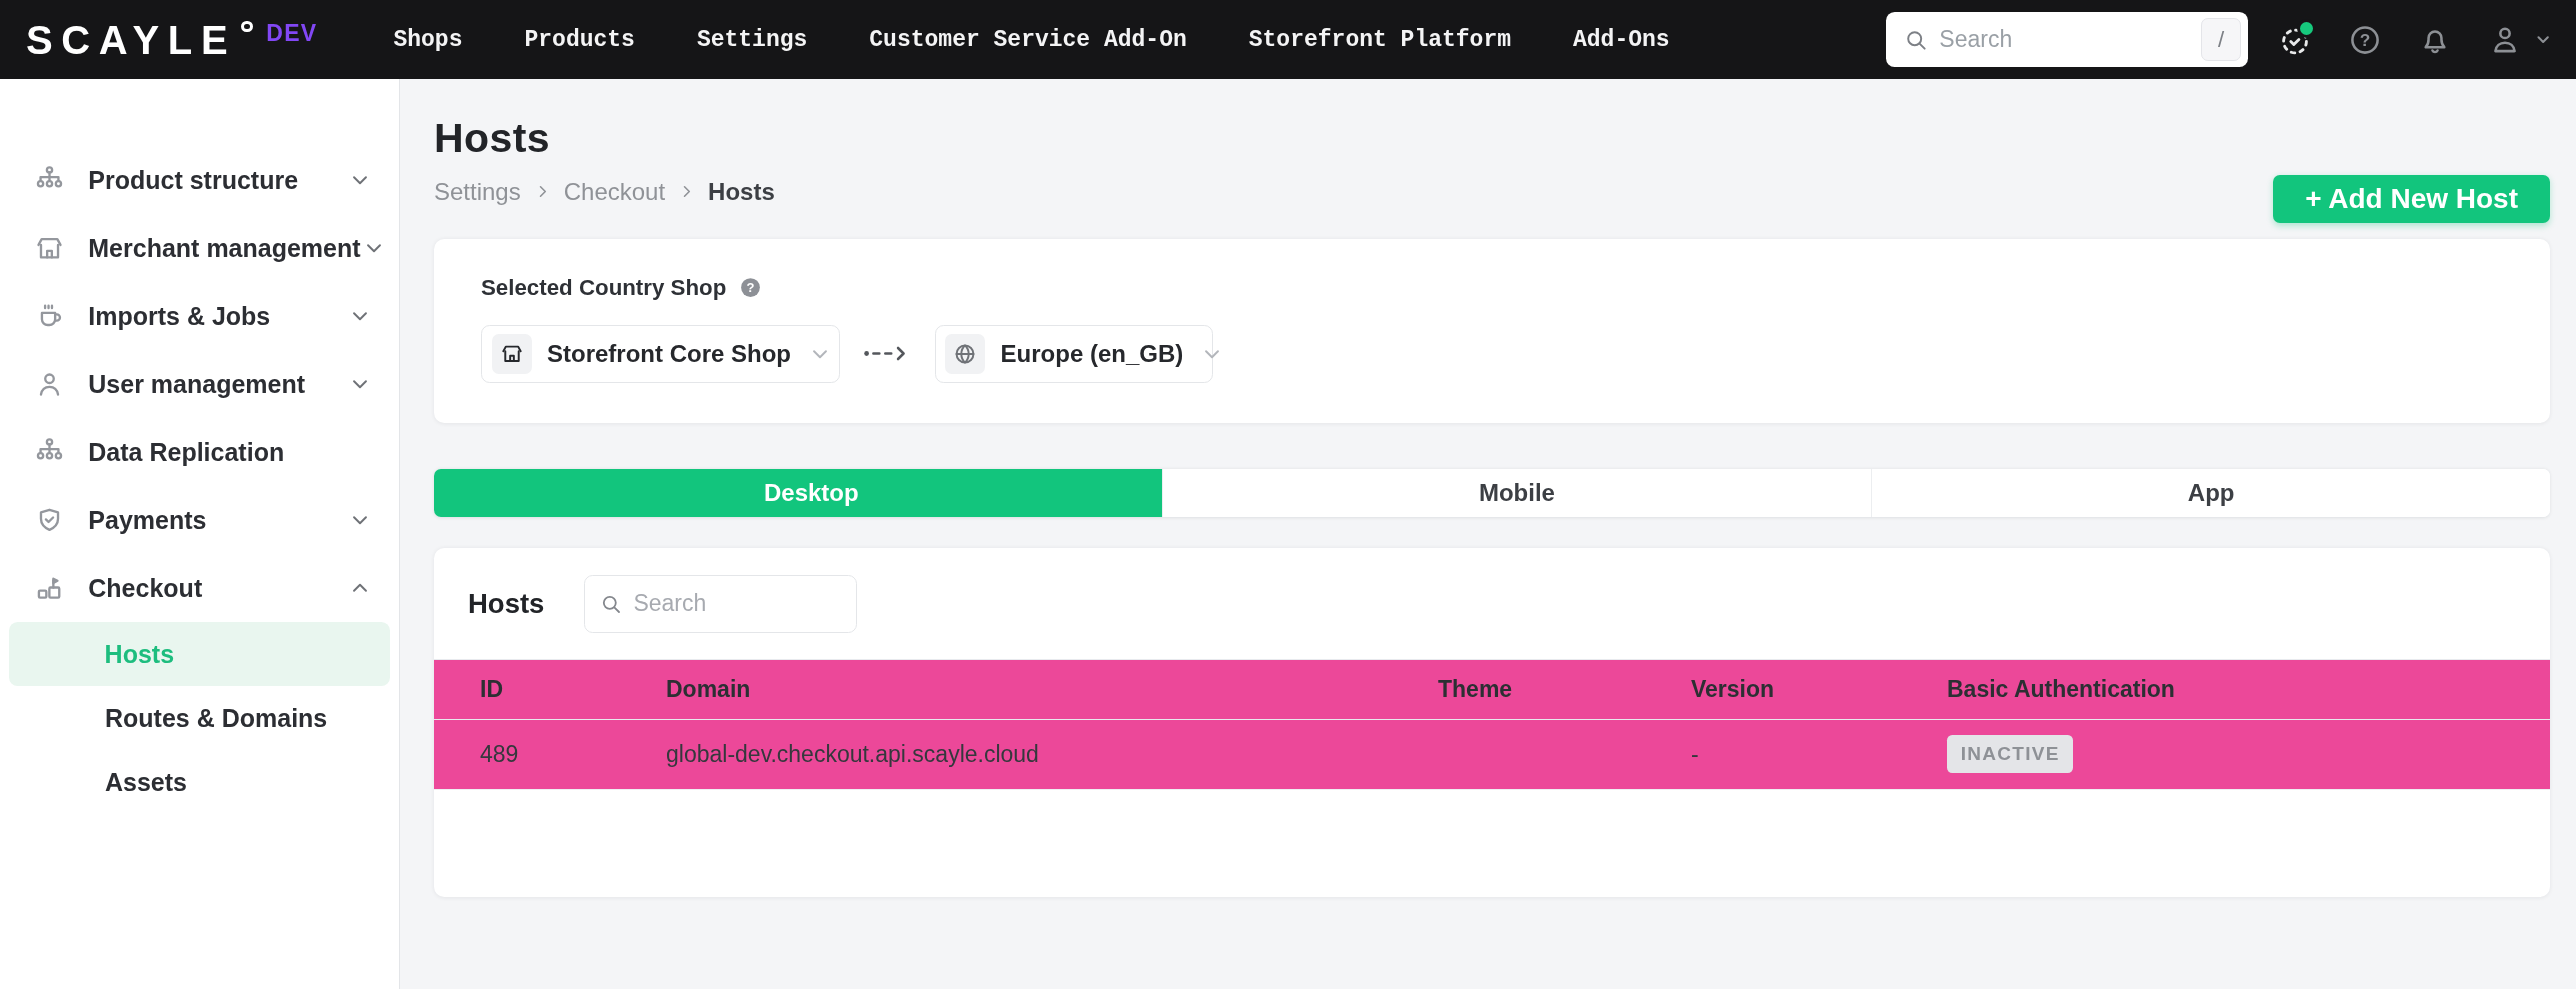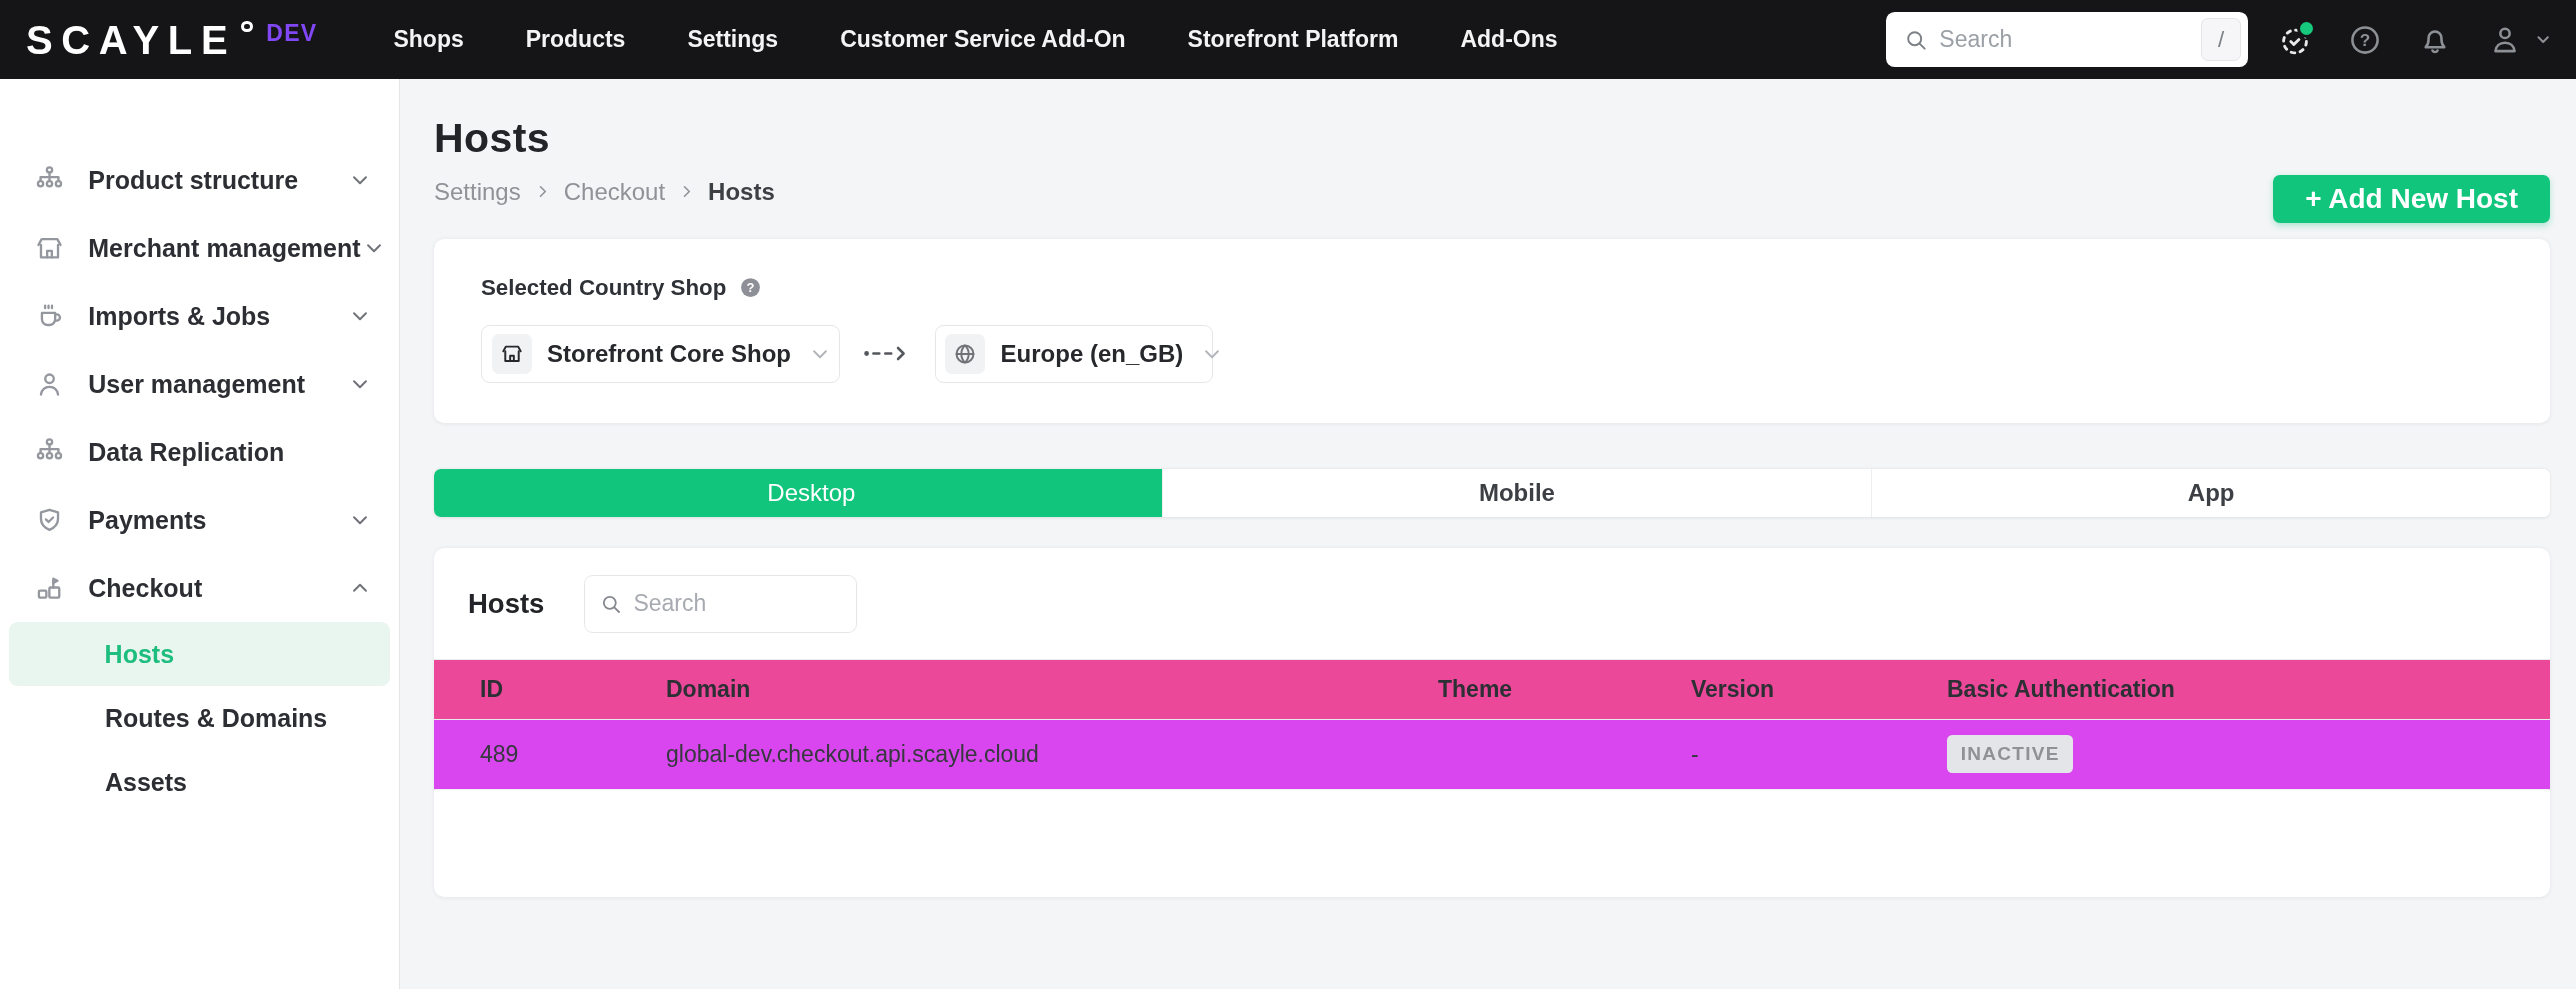--- a/index.html
+++ b/index.html
@@ -6,21 +6,21 @@
   html,body { width:2576px; height:990px; overflow:hidden; }
   body { font-family:"Liberation Sans", sans-serif; background:#f4f5f7; position:relative; }
   svg { display:block; }
 
   
   .navbar { position:absolute; top:0; left:0; width:2576px; height:79px; background:#151517; display:flex; align-items:center; z-index:10; }
   .brand { display:flex; align-items:center; margin-left:26px; }
   .brand-text { color:#ffffff; font-size:40px; font-weight:800; letter-spacing:8.6px; line-height:1; }
   .brand-ring { width:11.2px; height:11.2px; border:3px solid #fff; border-radius:50%; margin:-26px 0 0 5.2px; }
   .env-badge { color:#8247f5; font-size:23px; font-weight:800; letter-spacing:1.3px; margin:-12px 0 0 13.7px; }
-  .nav-items { display:flex; gap:62px; margin-left:76px; }
+  .nav-items { display:flex; gap:62px; margin-left:76px;font-family:Liberation Mono, monospace; }
   .nav-item { color:#f4f4f5; font-size:23px; font-weight:600; cursor:pointer; white-space:nowrap; }
   .nav-search { position:absolute; left:1886px; top:12px; width:362px; height:55px; background:#ffffff; border-radius:8.6px; display:flex; align-items:center; padding:0 6.9px 0 17px; }
   .nav-search input { border:none; outline:none; flex:1; font-size:23px; font-family:inherit; color:#33363b; margin-left:10.3px; min-width:0; }
   .nav-search input::placeholder { color:#9aa0a6; }
   .shortcut-badge { width:40px; height:43px; background:#f6f6f8; border:0.9px solid #e4e5e9; border-radius:6.9px; color:#7d8086; font-size:22.3px; display:flex; align-items:center; justify-content:center; flex:none; }
   .nav-icons { position:absolute; left:2277px; top:0; height:79px; display:flex; align-items:center; gap:34px; color:#8d9095; }
   .icon-btn { position:relative; cursor:pointer; color:#8d9095; }
   .status-dot { position:absolute; top:-2.6px; right:-3.4px; width:19px; height:19px; border-radius:50%; background:#16c97d; border:3.4px solid #151517; }
   .account-group { display:flex; align-items:center; gap:8.6px; cursor:pointer; }
 
@@ -52,32 +52,32 @@
   .dropdown { height:58px; border:1.7px solid #e4e6e9; border-radius:8.6px; background:#fff; display:flex; align-items:center; padding:0 17px 0 9.5px; gap:15.5px; cursor:pointer; }
   .dd-shop { width:359px; } .dd-country { width:278px; }
   .dd-iconbox { width:40px; height:40px; background:#f1f2f4; border-radius:6.9px; display:flex; align-items:center; justify-content:center; color:#26282c; flex:none; }
   .dd-label { font-size:24px; font-weight:700; color:#26282c; flex:1; white-space:nowrap; }
   .dd-chevron { color:#b3b6bb; flex:none; }
 
   
   .tabs { margin-top:46px; height:48px; display:grid; grid-template-columns:847fr 826fr 790fr; border-radius:6.9px; overflow:hidden; box-shadow:0 0.9px 3.4px rgba(30,35,45,.10); background:#fff; }
   .tab { display:flex; align-items:center; justify-content:center; font-size:24px; font-weight:600; color:#3c3f44; background:#fff; border-left:1.7px solid #eceef0; cursor:pointer; }
   .tab:first-child { border-left:none; }
-  .tab.active { background:#12c57d; color:#ffffff; font-weight:400;padding-left:27px; }
+  .tab.active { background:#12c57d; color:#ffffff; font-weight:700;padding-left:27px; }
 
   
   .hosts-card { margin-top:31px; height:349px; overflow:hidden; }
   .hosts-head { display:flex; align-items:center; padding:27px 34px 26px; gap:40px; }
   .hosts-title { font-size:27.5px; font-weight:700; color:#222428; }
   .table-search { width:273px; height:58px; border:1.7px solid #e4e6e9; border-radius:8.6px; display:flex; align-items:center; padding:0 12px 0 13.7px; gap:10.3px; color:#a3a6ac; }
   .table-search input { border:none; outline:none; flex:1; font-size:23px; font-family:inherit; color:#33363b; min-width:0; }
   .table-search input::placeholder { color:#a7aab0; }
   .tbl-cols { display:grid; grid-template-columns:186px 772px 253px 256px 1fr; align-items:center; padding-left:46px; }
   .table-header { height:61px; background:#ec4899; border-top:1.7px solid #e8eaee; border-bottom:1.7px solid #e8eaee; font-size:23px; font-weight:700; color:#2c2f33; }
-  .table-row { height:70px; font-size:23px; color:#35383d; border-bottom:1.7px solid #eef0f2; background:#d946ef; }
+  .table-row { height:70px; font-size:23px; color:#35383d; border-bottom:1.7px solid #eef0f2; background:#ec4899; }
   .auth-badge { display:inline-block; justify-self:start; background:#e4e5e8; color:#8e9196; font-size:19px; font-weight:700; letter-spacing:1.3px; padding:7.7px 13.7px; border-radius:5.2px; }
 </style>
 </head>
 <body>
 
 <header class="navbar">
   <div class="brand">
     <span class="brand-text">SCAYLE</span>
     <span class="brand-ring"></span>
     <span class="env-badge">DEV</span>

